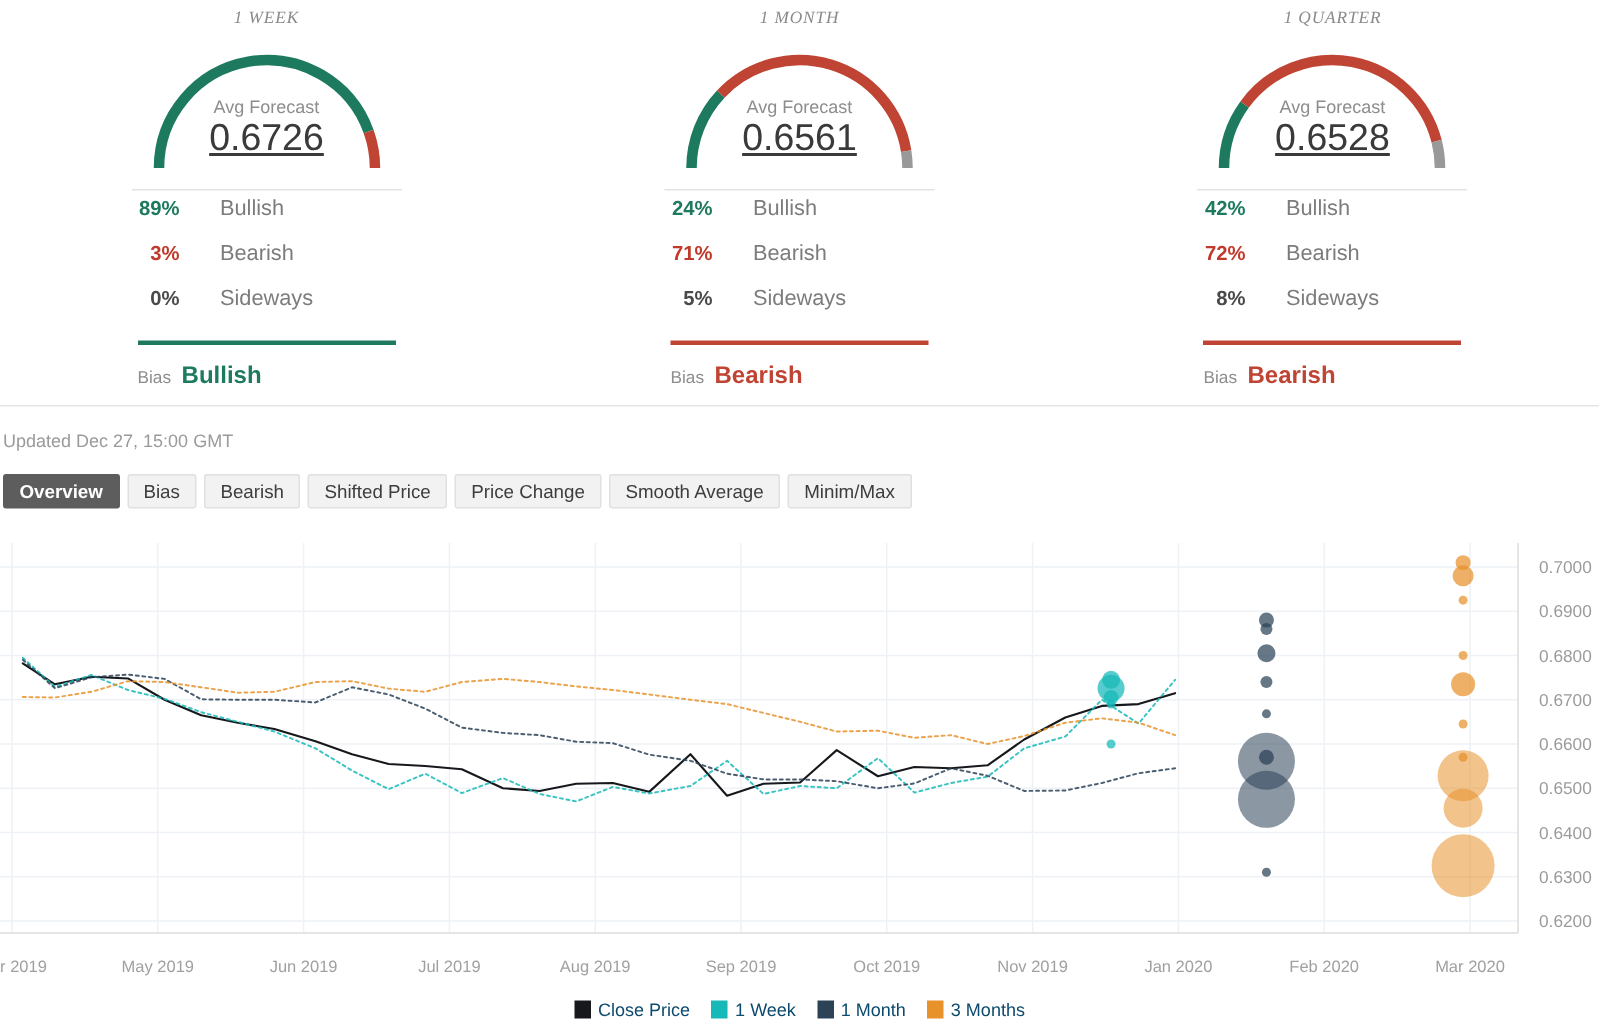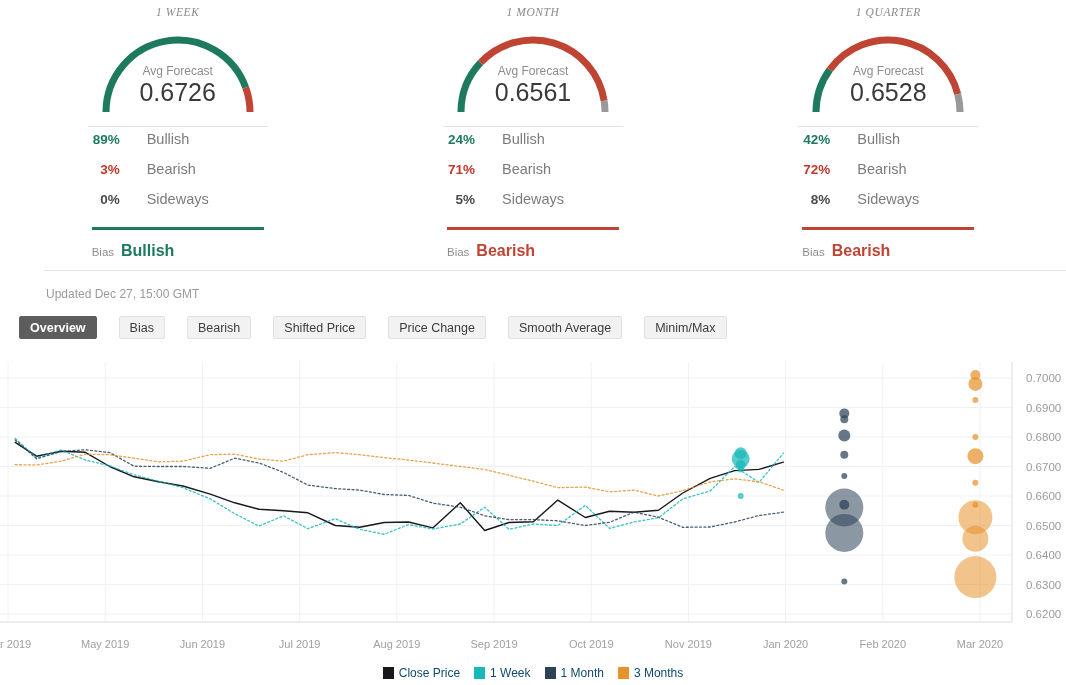--- a/index.html
+++ b/index.html
@@ -51,20 +51,21 @@
   .gauge-label {
     font-size: 12px;
     color: #8d8d8d;
     line-height: 14px;
   }
   .gauge-value {
     font-size: 25px;
     color: #3a3a3a;
     line-height: 29px;
     font-weight: 300;
+    text-decoration: underline;
   }
 
   .panel-divider {
     width: 180px;
     height: 1px;
     background: #e3e3e3;
     margin: 8px 0 4px 0;
   }
 
   .stats {
@@ -110,21 +111,20 @@
   .bias-value.bull { color: #1d7a5f; }
   .bias-value.bear { color: #bf4434; }
 
   
   #updated-strip {
     border-top: 1px solid #e6e6e6;
     height: 46px;
     display: flex;
     align-items: center;
     padding-left: 2px;
-    margin-left: 44px;
   }
   #updated-text { font-size: 12px; color: #9a9a9a; }
 
   
   #tab-bar {
     display: flex;
     gap: 5px;
     padding: 0 0 0 2px;
     height: 34px;
     align-items: flex-start;
@@ -133,21 +133,20 @@
     height: 23px;
     line-height: 23px;
     padding: 0 10px;
     font-size: 12.5px;
     background: #f2f2f2;
     color: #3d3d3d;
     border: 1px solid #e0e0e0;
     border-radius: 2px;
     cursor: pointer;
     white-space: nowrap;
-    margin-left: 17px;
   }
   .tab.active {
     background: #5d5d5d;
     color: #ffffff;
     border-color: #5d5d5d;
     font-weight: bold;
   }
 
   
   #chart-block {

